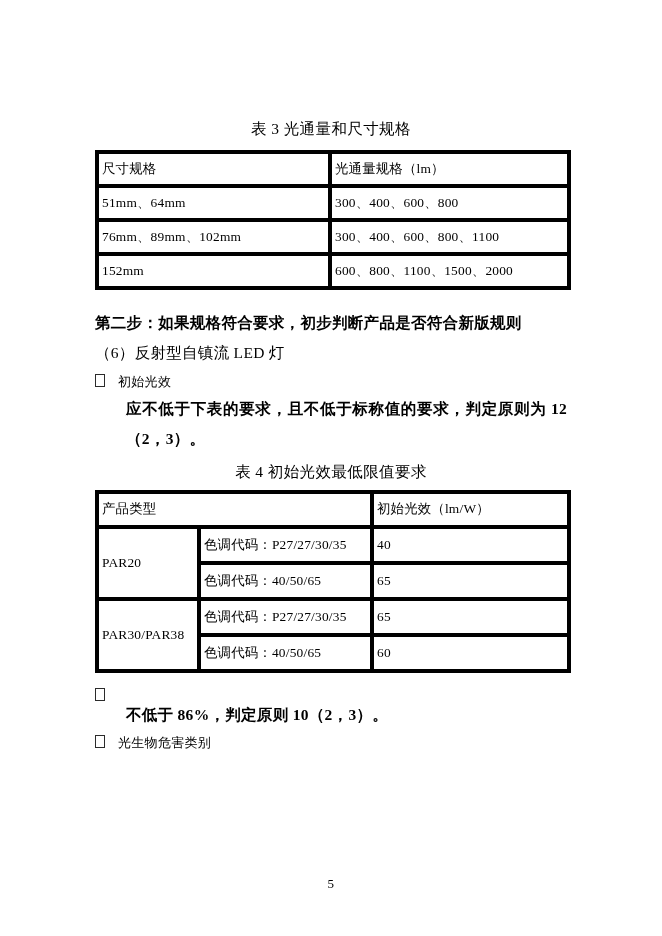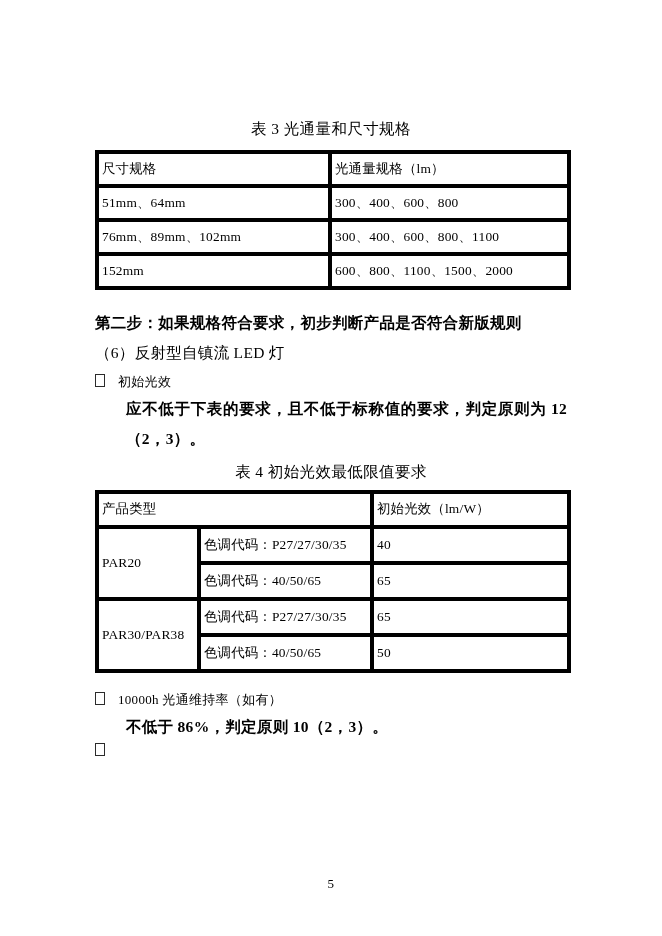--- a/index.html
+++ b/index.html
@@ -185,35 +185,35 @@
         <td>色调代码：40/50/65</td>
         <td>65</td>
       </tr>
       <tr>
         <td rowspan="2">PAR30/PAR38</td>
         <td>色调代码：P27/27/30/35</td>
         <td>65</td>
       </tr>
       <tr>
         <td>色调代码：40/50/65</td>
-        <td>50</td>
+        <td>60</td>
       </tr>
     </tbody>
   </table>
 
   <div class="gap-14"></div>
-
-  <div class="bullet-line">
-    <span class="tofu"></span>
-    <span>10000h 光通维持率（如有）</span>
-  </div>
-
-  <div class="para indent2">不低于 86%，判定原则 10（2，3）。</div>
 
   <div class="bullet-line">
     <span class="tofu"></span>
   </div>
 
+  <div class="para indent2">不低于 86%，判定原则 10（2，3）。</div>
+
+  <div class="bullet-line">
+    <span class="tofu"></span>
+    <span>光生物危害类别</span>
+  </div>
+
 
 
   <div class="page-number">5</div>
 
 </div>
 
 </body></html>

